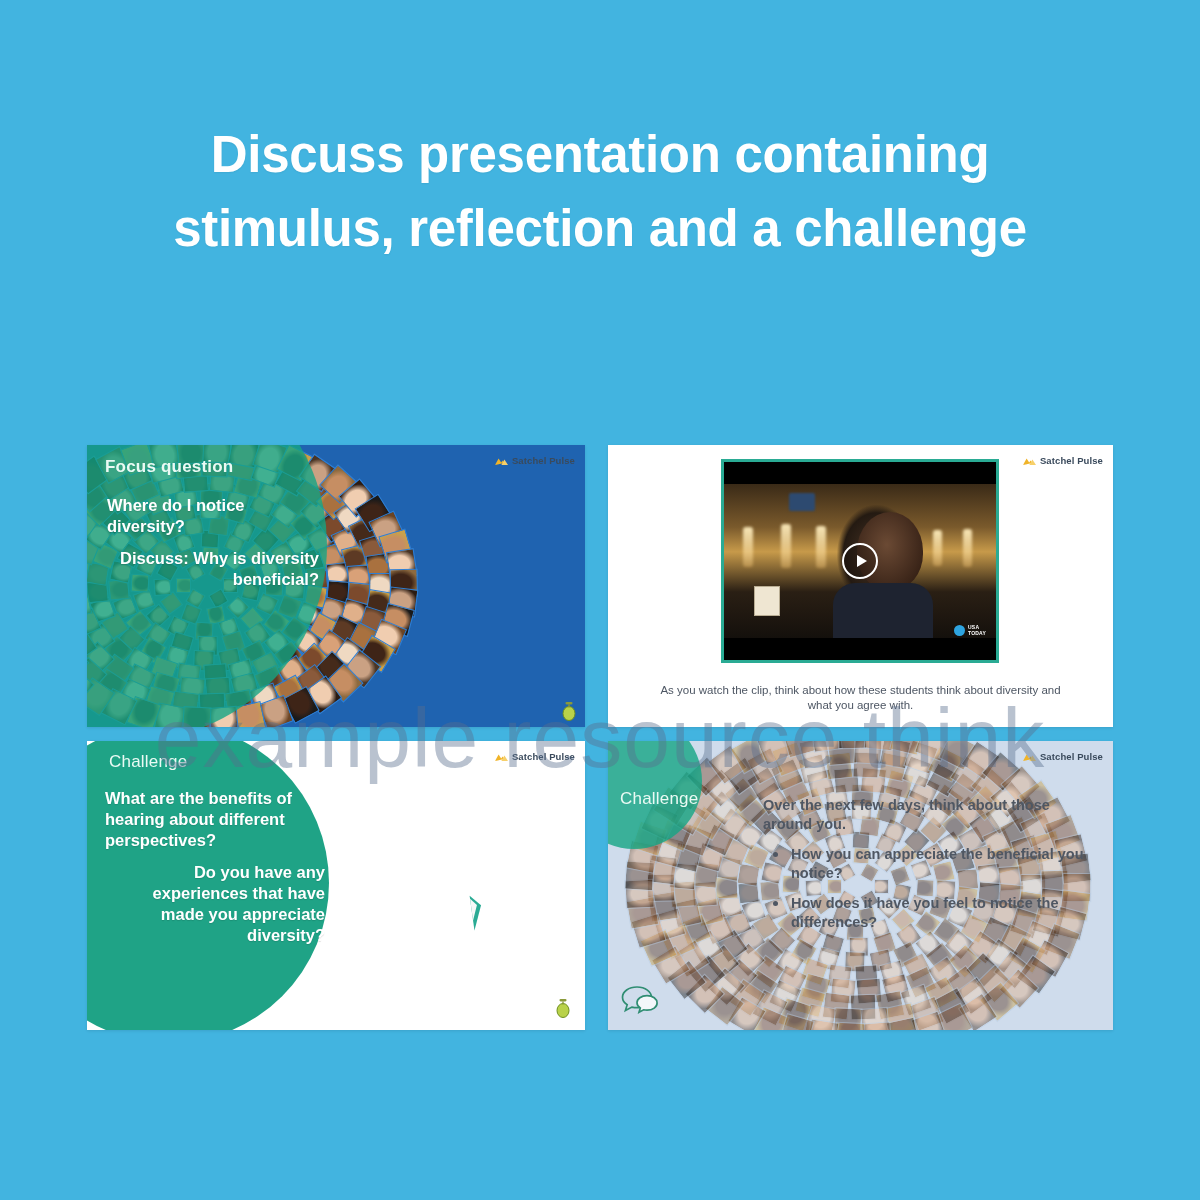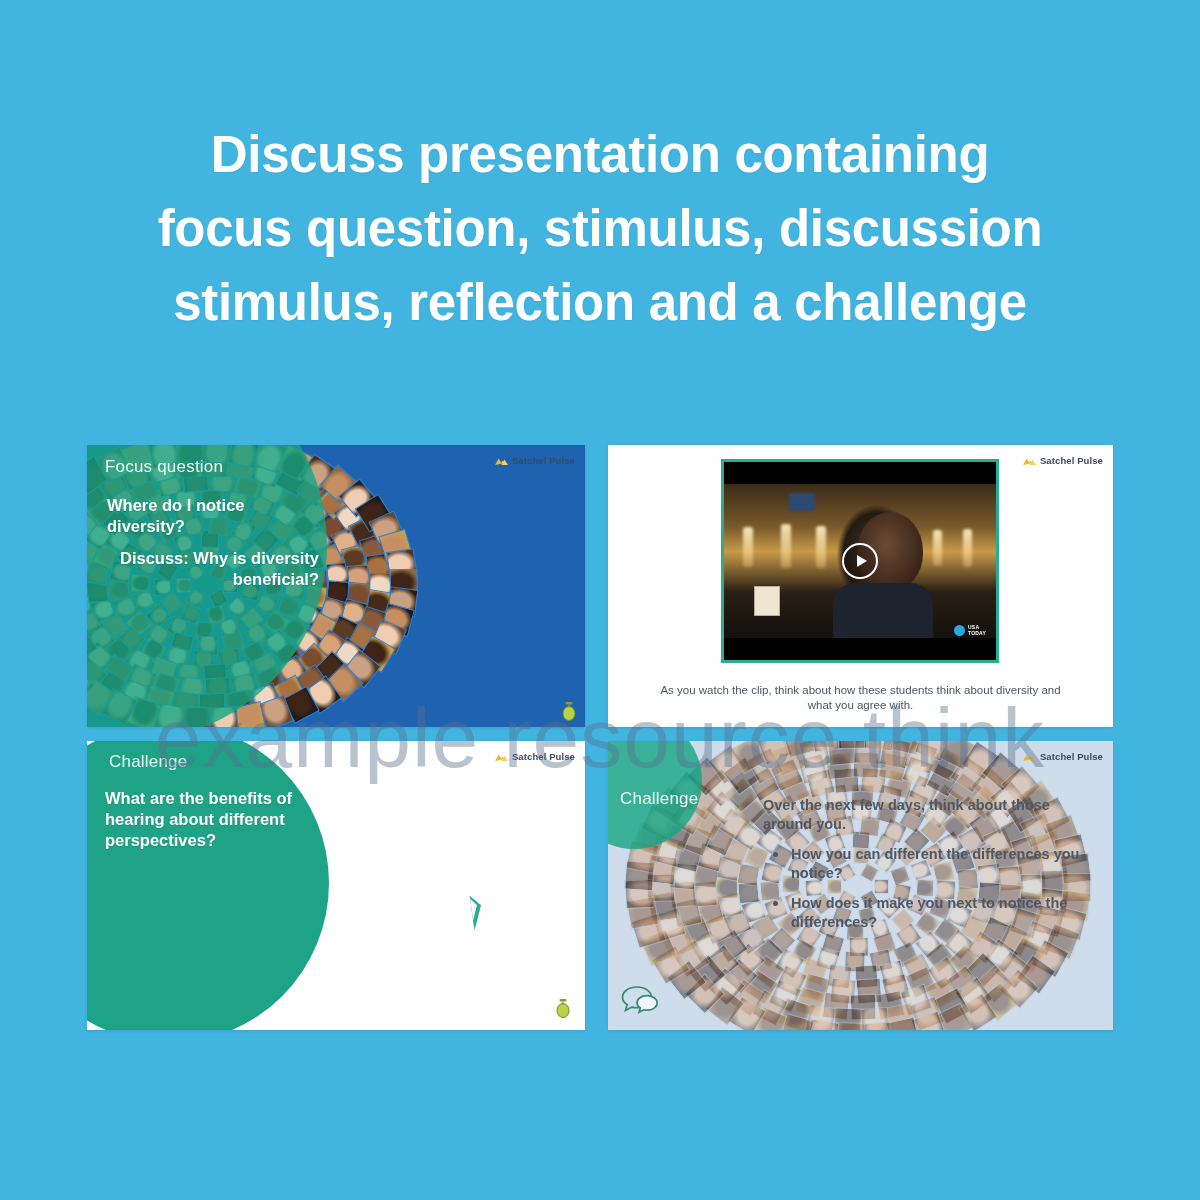--- a/index.html
+++ b/index.html
@@ -135,21 +135,20 @@
     position:absolute;left:0;top:690px;width:1200px;text-align:center;
     font-size:84px;font-weight:400;color:rgba(88,110,140,0.42);
     letter-spacing:1px;z-index:30;pointer-events:none;white-space:nowrap;
   }
 </style>
 </head>
 <body>
 
 <div class="headline">
   <span>Discuss presentation containing</span>
-  <span>focus question, stimulus, discussion</span>
   <span>stimulus, reflection and a challenge</span>
 </div>
 
 <div class="grid">
 
   <div class="slide s1">
     <div class="mosaic" id="mosaic1">
         <div class="tile" style="left: 135.7px; top: 132.5px; width: 15px; height: 15px; transform: rotate(90deg); background: radial-gradient(at 50% 62%, rgb(224, 176, 138) 0%, rgb(224, 176, 138) 48%, rgb(43, 27, 18) 78%, rgb(43, 27, 18) 100%);"></div>
         <div class="tile" style="left: 124.1px; top: 146.356px; width: 15px; height: 15px; transform: rotate(150deg); background: radial-gradient(at 50% 62%, rgb(93, 58, 36) 0%, rgb(93, 58, 36) 48%, rgb(26, 26, 26) 78%, rgb(26, 26, 26) 100%);"></div>
         <div class="tile" style="left: 100.9px; top: 146.356px; width: 15px; height: 15px; transform: rotate(210deg); background: radial-gradient(at 50% 62%, rgb(217, 161, 120) 0%, rgb(217, 161, 120) 48%, rgb(107, 68, 35) 78%, rgb(107, 68, 35) 100%);"></div>
@@ -353,21 +352,21 @@
         <div class="tile" style="left: 261.003px; top: 210.263px; width: 27.8px; height: 27.8px; transform: rotate(488.232deg); background: radial-gradient(at 50% 62%, rgb(202, 161, 131) 0%, rgb(202, 161, 131) 48%, rgb(74, 53, 37) 78%, rgb(74, 53, 37) 100%);"></div>
         <div class="tile" style="left: 242.943px; top: 224.026px; width: 27.8px; height: 27.8px; transform: rotate(496.058deg); background: radial-gradient(at 50% 62%, rgb(198, 142, 99) 0%, rgb(198, 142, 99) 48%, rgb(141, 106, 63) 78%, rgb(141, 106, 63) 100%);"></div>
         <div class="tile" style="left: 222.334px; top: 235.964px; width: 27.8px; height: 27.8px; transform: rotate(503.884deg); background: radial-gradient(at 50% 62%, rgb(240, 205, 176) 0%, rgb(240, 205, 176) 48%, rgb(43, 27, 18) 78%, rgb(43, 27, 18) 100%);"></div>
         <div class="tile" style="left: 199.559px; top: 245.856px; width: 27.8px; height: 27.8px; transform: rotate(511.71deg); background: radial-gradient(at 50% 62%, rgb(62, 36, 23) 0%, rgb(62, 36, 23) 48%, rgb(26, 26, 26) 78%, rgb(26, 26, 26) 100%);"></div>
         <div class="tile" style="left: 175.044px; top: 253.518px; width: 27.8px; height: 27.8px; transform: rotate(519.536deg); background: radial-gradient(at 50% 62%, rgb(202, 161, 131) 0%, rgb(202, 161, 131) 48%, rgb(107, 68, 35) 78%, rgb(107, 68, 35) 100%);"></div>
         <div class="tile" style="left: 149.244px; top: 258.805px; width: 27.8px; height: 27.8px; transform: rotate(527.362deg); background: radial-gradient(at 50% 62%, rgb(198, 142, 99) 0%, rgb(198, 142, 99) 48%, rgb(201, 161, 74) 78%, rgb(201, 161, 74) 100%);"></div>
         <div class="tile" style="left: 122.641px; top: 261.621px; width: 27.8px; height: 27.8px; transform: rotate(535.188deg); background: radial-gradient(at 50% 62%, rgb(240, 205, 176) 0%, rgb(240, 205, 176) 48%, rgb(74, 53, 37) 78%, rgb(74, 53, 37) 100%);"></div>
         <div class="tile" style="left: 95.7296px; top: 261.912px; width: 27.8px; height: 27.8px; transform: rotate(543.014deg); background: radial-gradient(at 50% 62%, rgb(62, 36, 23) 0%, rgb(62, 36, 23) 48%, rgb(141, 106, 63) 78%, rgb(141, 106, 63) 100%);"></div>
       </div>
     <div class="circle translucent" style="left:-152px;top:-96px;width:392px;height:392px;"></div>
-    <div class="kicker" style="left:18px;top:12px;">Focus question</div>
+    <div class="kicker" style="left:18px;top:12px;font-weight:bold;">Focus question</div>
     <div class="qtext" style="left:20px;top:50px;width:212px;">
       <span>Where do I notice diversity?</span>
       <span class="q2">Discuss: Why is diversity beneficial?</span>
     </div>
     <div class="logo">
       <svg width="13" height="9" viewBox="0 0 13 9">
         <path d="M0 9 L3.6 2.6 L6.2 6.4 L7.6 4.4 L9.4 7 Z" fill="#f0b429"></path>
         <path d="M6.4 9 L9.4 3.6 L13 9 Z" fill="#f7d06a"></path>
       </svg>
       <span class="logo-text">Satchel Pulse</span>
@@ -412,20 +411,21 @@
     </div>
 
     <div class="vcaption">As you watch the clip, think about how these students think about diversity and what you agree with.</div>
   </div>
 
   <div class="slide s3">
     <div class="circle" style="left:-78px;top:-18px;width:320px;height:320px;"></div>
     <div class="kicker" style="left:22px;top:11px;">Challenge</div>
     <div class="qtext" style="left:18px;top:47px;width:220px;">
       <span>What are the benefits of hearing about different perspectives?</span>
+      <span class="q2">Do you have any experiences that have made you appreciate diversity?</span>
     </div>
 
     <div class="bubble-tail"></div>
 
     <div class="logo">
       <svg width="13" height="9" viewBox="0 0 13 9">
         <path d="M0 9 L3.6 2.6 L6.2 6.4 L7.6 4.4 L9.4 7 Z" fill="#f0b429"></path>
         <path d="M6.4 9 L9.4 3.6 L13 9 Z" fill="#f7d06a"></path>
       </svg>
       <span class="logo-text">Satchel Pulse</span>
@@ -725,22 +725,22 @@
         <div class="tile" style="left: 226.631px; top: 281.182px; width: 29.4px; height: 29.4px; transform: rotate(542.269deg); background: radial-gradient(at 50% 62%, rgb(124, 74, 44) 0%, rgb(124, 74, 44) 48%, rgb(201, 161, 74) 78%, rgb(201, 161, 74) 100%); opacity: 0.45;"></div>
         <div class="tile" style="left: 199.811px; top: 279.303px; width: 29.4px; height: 29.4px; transform: rotate(549.328deg); background: radial-gradient(at 50% 62%, rgb(224, 176, 138) 0%, rgb(224, 176, 138) 48%, rgb(74, 53, 37) 78%, rgb(74, 53, 37) 100%); opacity: 0.45;"></div>
         <div class="tile" style="left: 173.53px; top: 275.166px; width: 29.4px; height: 29.4px; transform: rotate(556.387deg); background: radial-gradient(at 50% 62%, rgb(93, 58, 36) 0%, rgb(93, 58, 36) 48%, rgb(141, 106, 63) 78%, rgb(141, 106, 63) 100%); opacity: 0.45;"></div>
       </div>
     <div class="circle translucent" style="left:-42px;top:-28px;width:136px;height:136px;"></div>
     <div class="kicker" style="left:12px;top:48px;font-size:17px;">Challenge</div>
 
     <div class="ch-body">
       <div>Over the next few days, think about those around you.</div>
       <ul class="ch-list">
-        <li>How you can different the differences you notice?</li>
-        <li>How does it make you next to notice the differences?</li>
+        <li>How you can appreciate the beneficial you notice?</li>
+        <li>How does it have you feel to notice the differences?</li>
       </ul>
     </div>
 
     <svg class="chat-icon" viewBox="0 0 40 32">
       <path d="M17 3 C8.7 3 2.5 7.6 2.5 13.2 C2.5 16.2 4.3 18.9 7.2 20.7 L5.4 26.5 L11.9 23.1 C13.5 23.5 15.2 23.7 17 23.7 C25.3 23.7 31.5 19.1 31.5 13.4 C31.5 7.7 25.3 3 17 3 Z" fill="none" stroke="#2f8d72" stroke-width="1.7"></path>
       <path d="M27 11.6 C21.3 11.6 17 14.8 17 18.7 C17 20.8 18.3 22.7 20.3 24 L19 28.2 L23.6 25.8 C24.7 26.1 25.8 26.2 27 26.2 C32.8 26.2 37.1 23 37.1 19 C37.1 15 32.8 11.6 27 11.6 Z" fill="#f3f7fa" stroke="#2f8d72" stroke-width="1.7"></path>
     </svg>
 
     <div class="logo">
       <svg width="13" height="9" viewBox="0 0 13 9">

